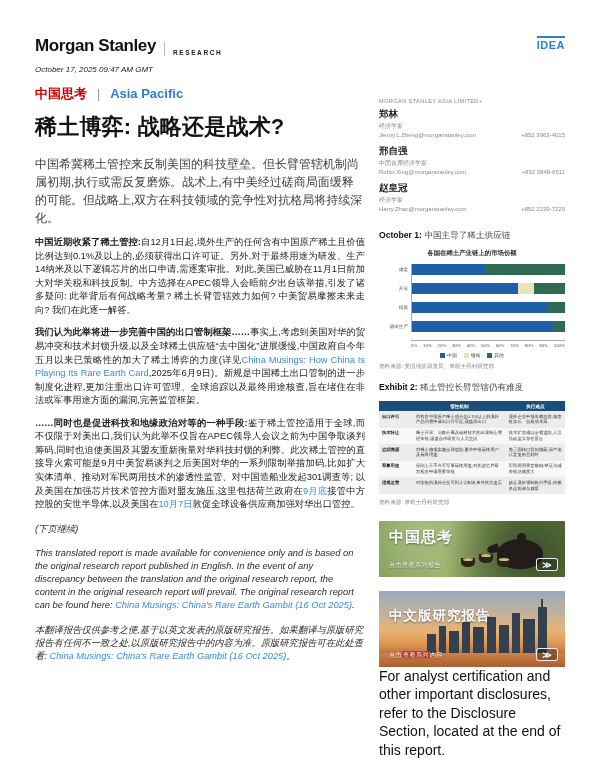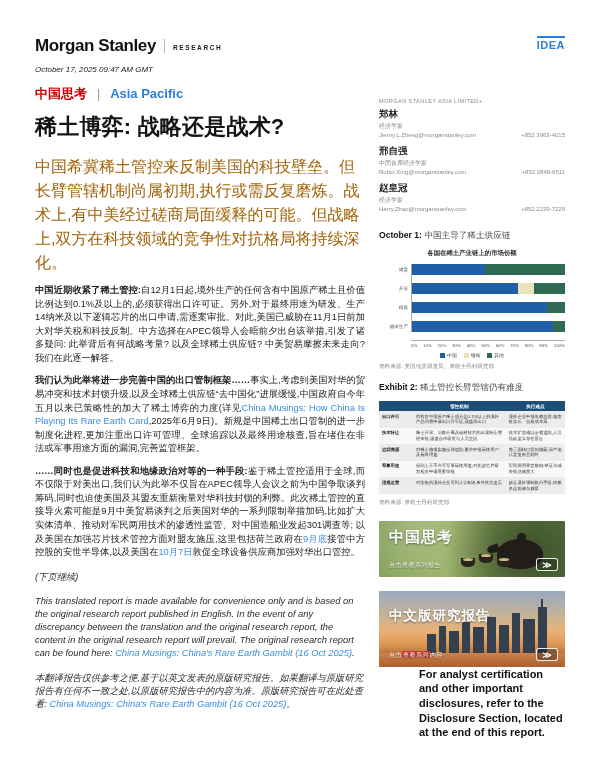--- a/index.html
+++ b/index.html
@@ -2,40 +2,40 @@
 <html><head>
 <meta charset="utf-8">
 <style>
   * { margin:0; padding:0; box-sizing:border-box; }
   html,body { width:600px; height:776px; background:#ffffff; overflow:hidden; }
   body { font-family:"Liberation Sans", sans-serif; color:#1a1a1a; }
   .page { width:600px; height:776px; padding:36px 35px 0 35px; position:relative; }
 
   
   .brand-row { display:flex; justify-content:space-between; align-items:flex-start; }
-  .brand { display:flex; align-items:center; gap:8px; }
+  .brand { display:flex; align-items:flex-end; gap:8px; }
   .brand-name { font-size:17px; font-weight:700; letter-spacing:-0.4px; color:#111; }
   .brand-divider { width:1px; height:14px; background:#b5b5b5; }
   .brand-sub { font-size:6.5px; font-weight:700; letter-spacing:1.6px; color:#222; padding-top:2px; }
   .idea { color:#2f7ed8; font-weight:700; font-size:11px; letter-spacing:0.5px;
           border-top:2px solid #2f7ed8; padding-top:1px; }
   .date { font-size:8px; font-style:italic; color:#222; margin-top:9px; }
 
   
   .columns { display:flex; gap:14px; margin-top:11px; }
   .col-left { width:330px; flex:none; }
   .col-right { flex:1; min-width:0; display:flex; flex-direction:column; padding-top:13px; }
 
   
   .series-row { display:flex; align-items:baseline; gap:10px; }
   .series { color:#cc0000; font-weight:700; font-size:13px; }
   .series-pipe { color:#999; font-size:12px; }
   .region { color:#2f7ed8; font-weight:700; font-size:13px; }
   .title { font-size:22px; font-weight:700; color:#141414; margin-top:9px; letter-spacing:0.2px; }
-  .abstract { font-size:16px; line-height:1.5; color:#a16207; margin-top:13px; }
+  .abstract { font-size:12px; line-height:1.5; color:#404040; margin-top:13px; }
   .para { font-size:9.3px; line-height:1.46; color:#222; margin-top:9px; text-align:justify; }
   .para b { font-weight:700; }
   .q-head { font-size:9.6px; font-weight:700; margin-top:12px; color:#111; }
   a.inline-link { color:#3a8ddd; text-decoration:none; }
   .cont-note { font-size:9.3px; font-style:italic; color:#333; margin-top:11px; }
   .legal { font-size:9.3px; line-height:1.42; font-style:italic; color:#2b2b2b; margin-top:11px; }
   .legal a.inline-link { font-style:italic; }
 
   
   .firm { font-size:5.6px; color:#8a8a8a; letter-spacing:0.4px; margin-bottom:4px; }
@@ -104,22 +104,22 @@
     font-size:15px; text-shadow:0 1px 2px rgba(0,0,0,0.45); letter-spacing:1px; }
   .banner-city .banner-title { top:16px; font-size:13.5px; }
   .banner-sub { position:absolute; left:10px; bottom:7px; color:#f2f2f2; font-size:6px;
     text-shadow:0 1px 1px rgba(0,0,0,0.5); letter-spacing:0.5px; }
   .banner-sub .hl { background:#c23b2a; padding:0.5px 1px; }
   .banner-cta { position:absolute; right:7px; bottom:6px; width:22px; height:13px;
     border:1px solid rgba(255,255,255,0.9); border-radius:3px; background:rgba(20,20,20,0.35);
     color:#fff; font-size:9px; line-height:12px; text-align:center; font-weight:700; }
 
   
-  .disclosure { margin-top:auto; margin-bottom:10px; font-size:11px; font-weight:700;
-    color:#111; line-height:1.32;margin-left:40px; }
+  .disclosure { margin-top:auto; margin-bottom:10px; font-size:14px; font-weight:400;
+    color:#111; line-height:1.32; }
 </style>
 </head>
 <body>
 
 <div class="page">
 
   <div class="brand-row">
     <div class="brand">
       <span class="brand-name">Morgan Stanley</span>
       <span class="brand-divider"></span>
@@ -134,21 +134,21 @@
     <div class="col-left">
       <div class="series-row">
         <span class="series">中国思考</span>
         <span class="series-pipe">|</span>
         <span class="region">Asia Pacific</span>
       </div>
       <h1 class="title">稀土博弈: 战略还是战术?</h1>
 
       <p class="abstract">中国希冀稀土管控来反制美国的科技壁垒。但长臂管辖机制尚属初期,执行或需反复磨炼。战术上,有中美经过磋商局面缓释的可能。但战略上,双方在科技领域的竞争性对抗格局将持续深化。</p>
 
-      <p class="para"><b>中国近期收紧了稀土管控:</b><span>自12月1日起,境外生产的任何含有中国原产稀土且价值比例达到0.1%及以上的,必须获得出口许可证。另外,对于最终用途为研发、生产14纳米及以下逻辑芯片的出口申请,需逐案审批。对此,美国已威胁在11月1日前加大对华关税和科技反制。中方选择在APEC领导人会晤前夕出台该举措,引发了诸多疑问: 此举背后有何战略考量? 以及全球稀土供应链? 中美贸易摩擦未来走向? 我们在此逐一解答。</span></p>
+      <p class="para"><b>中国近期收紧了稀土管控:</b><span>自12月1日起,境外生产的任何含有中国原产稀土且价值比例达到0.1%及以上的,必须获得出口许可证。另外,对于最终用途为研发、生产14纳米及以下逻辑芯片的出口申请,需逐案审批。对此,美国已威胁在11月1日前加大对华关税和科技反制。中方选择在APEC领导人会晤前夕出台该举措,引发了诸多疑问: 此举背后有何战略考量? 稀土长臂管辖效力如何? 中美贸易摩擦未来走向? 我们在此逐一解答。</span></p>
 
 
       <p class="para"><b>我们认为此举将进一步完善中国的出口管制框架……</b><span>事实上,考虑到美国对华的贸易冲突和技术封锁升级,以及全球稀土供应链“去中国化”进展缓慢,中国政府自今年五月以来已策略性的加大了稀土博弈的力度(详见</span><a class="inline-link" href="#">China Musings: How China Is Playing Its Rare Earth Card</a><span>,2025年6月9日)。新规是中国稀土出口管制的进一步制度化进程,更加注重出口许可管理、全球追踪以及最终用途核查,旨在堵住在非法或军事用途方面的漏洞,完善监管框架。</span></p>
 
       <p class="para"><b>……同时也是促进科技和地缘政治对等的一种手段:</b><span>鉴于稀土管控适用于全球,而不仅限于对美出口,我们认为此举不仅旨在APEC领导人会议之前为中国争取谈判筹码,同时也迫使美国及其盟友重新衡量对华科技封锁的利弊。此次稀土管控的直接导火索可能是9月中美贸易谈判之后美国对华的一系列限制举措加码,比如扩大实体清单、推动对军民两用技术的渗透性监管、对中国造船业发起301调查等; 以及美国在加强芯片技术管控方面对盟友施压,这里包括荷兰政府在</span><a class="inline-link" href="#">9月底</a><span>接管中方控股的安世半导体,以及美国在</span><a class="inline-link" href="#">10月7日</a><span>敦促全球设备供应商加强对华出口管控。</span></p>
 
       <p class="cont-note">(下页继续)</p>
 
       <p class="legal"><span>This translated report is made available for convenience only and is based on the original research report published in English. In the event of any discrepancy between the translation and the original research report, the content in the original research report will prevail. The original research report can be found here: </span><a class="inline-link" href="#">China Musings: China's Rare Earth Gambit (16 Oct 2025)</a><span>.</span></p>
 

